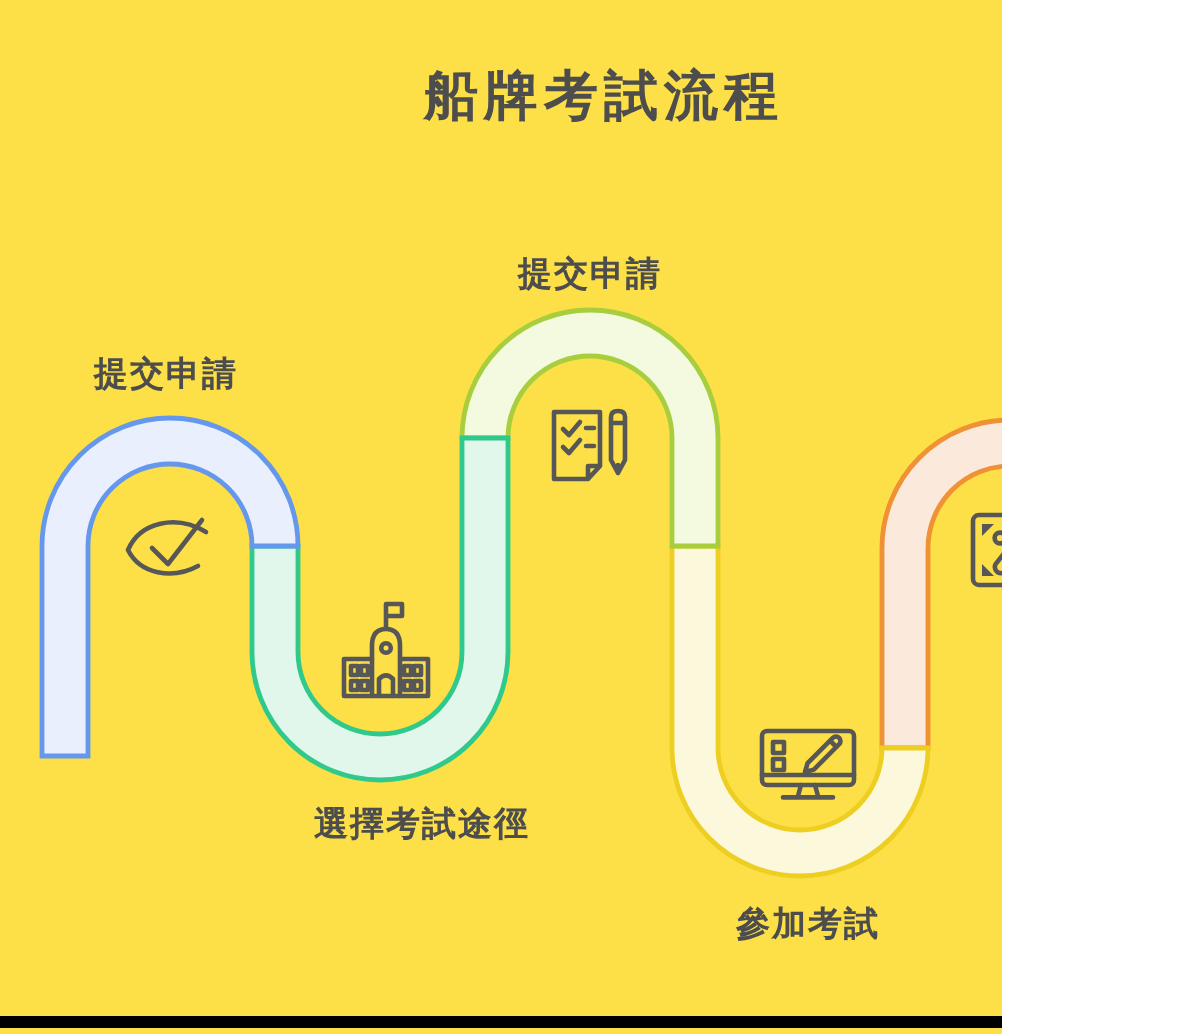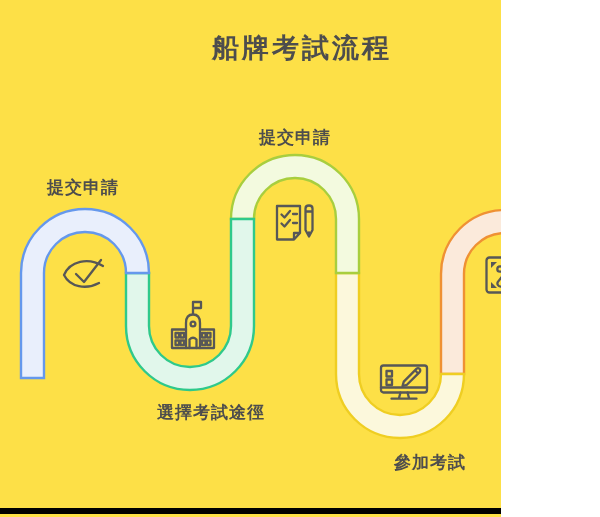--- a/index.html
+++ b/index.html
@@ -84,15 +84,15 @@
     <path d="M20.5 18.5 L26.8 26.3 A3.1 3.1 0 0 1 24.2 31.2 L16.6 31.6 A3.1 3.1 0 0 1 13.9 26.9 Z"></path>
     <circle cx="16" cy="14" r="2.7"></circle>
     <circle cx="26" cy="11.5" r="3.6"></circle>
     <circle cx="33.5" cy="18.5" r="2.8"></circle>
   </svg>
 
   <div class="page-title">船牌考試流程</div>
   <div class="step-label" style="left:83px;  top:187px">提交申請</div>
   <div class="step-label" style="left:211px; top:412px">選擇考試途徑</div>
   <div class="step-label" style="left:295px; top:137px">提交申請</div>
-  <div class="step-label" style="left:430px; top:462px">參加考試</div>
+  <div class="step-label" style="left:404px; top:462px">參加考試</div>
 
 </div>
 
 </body></html>

